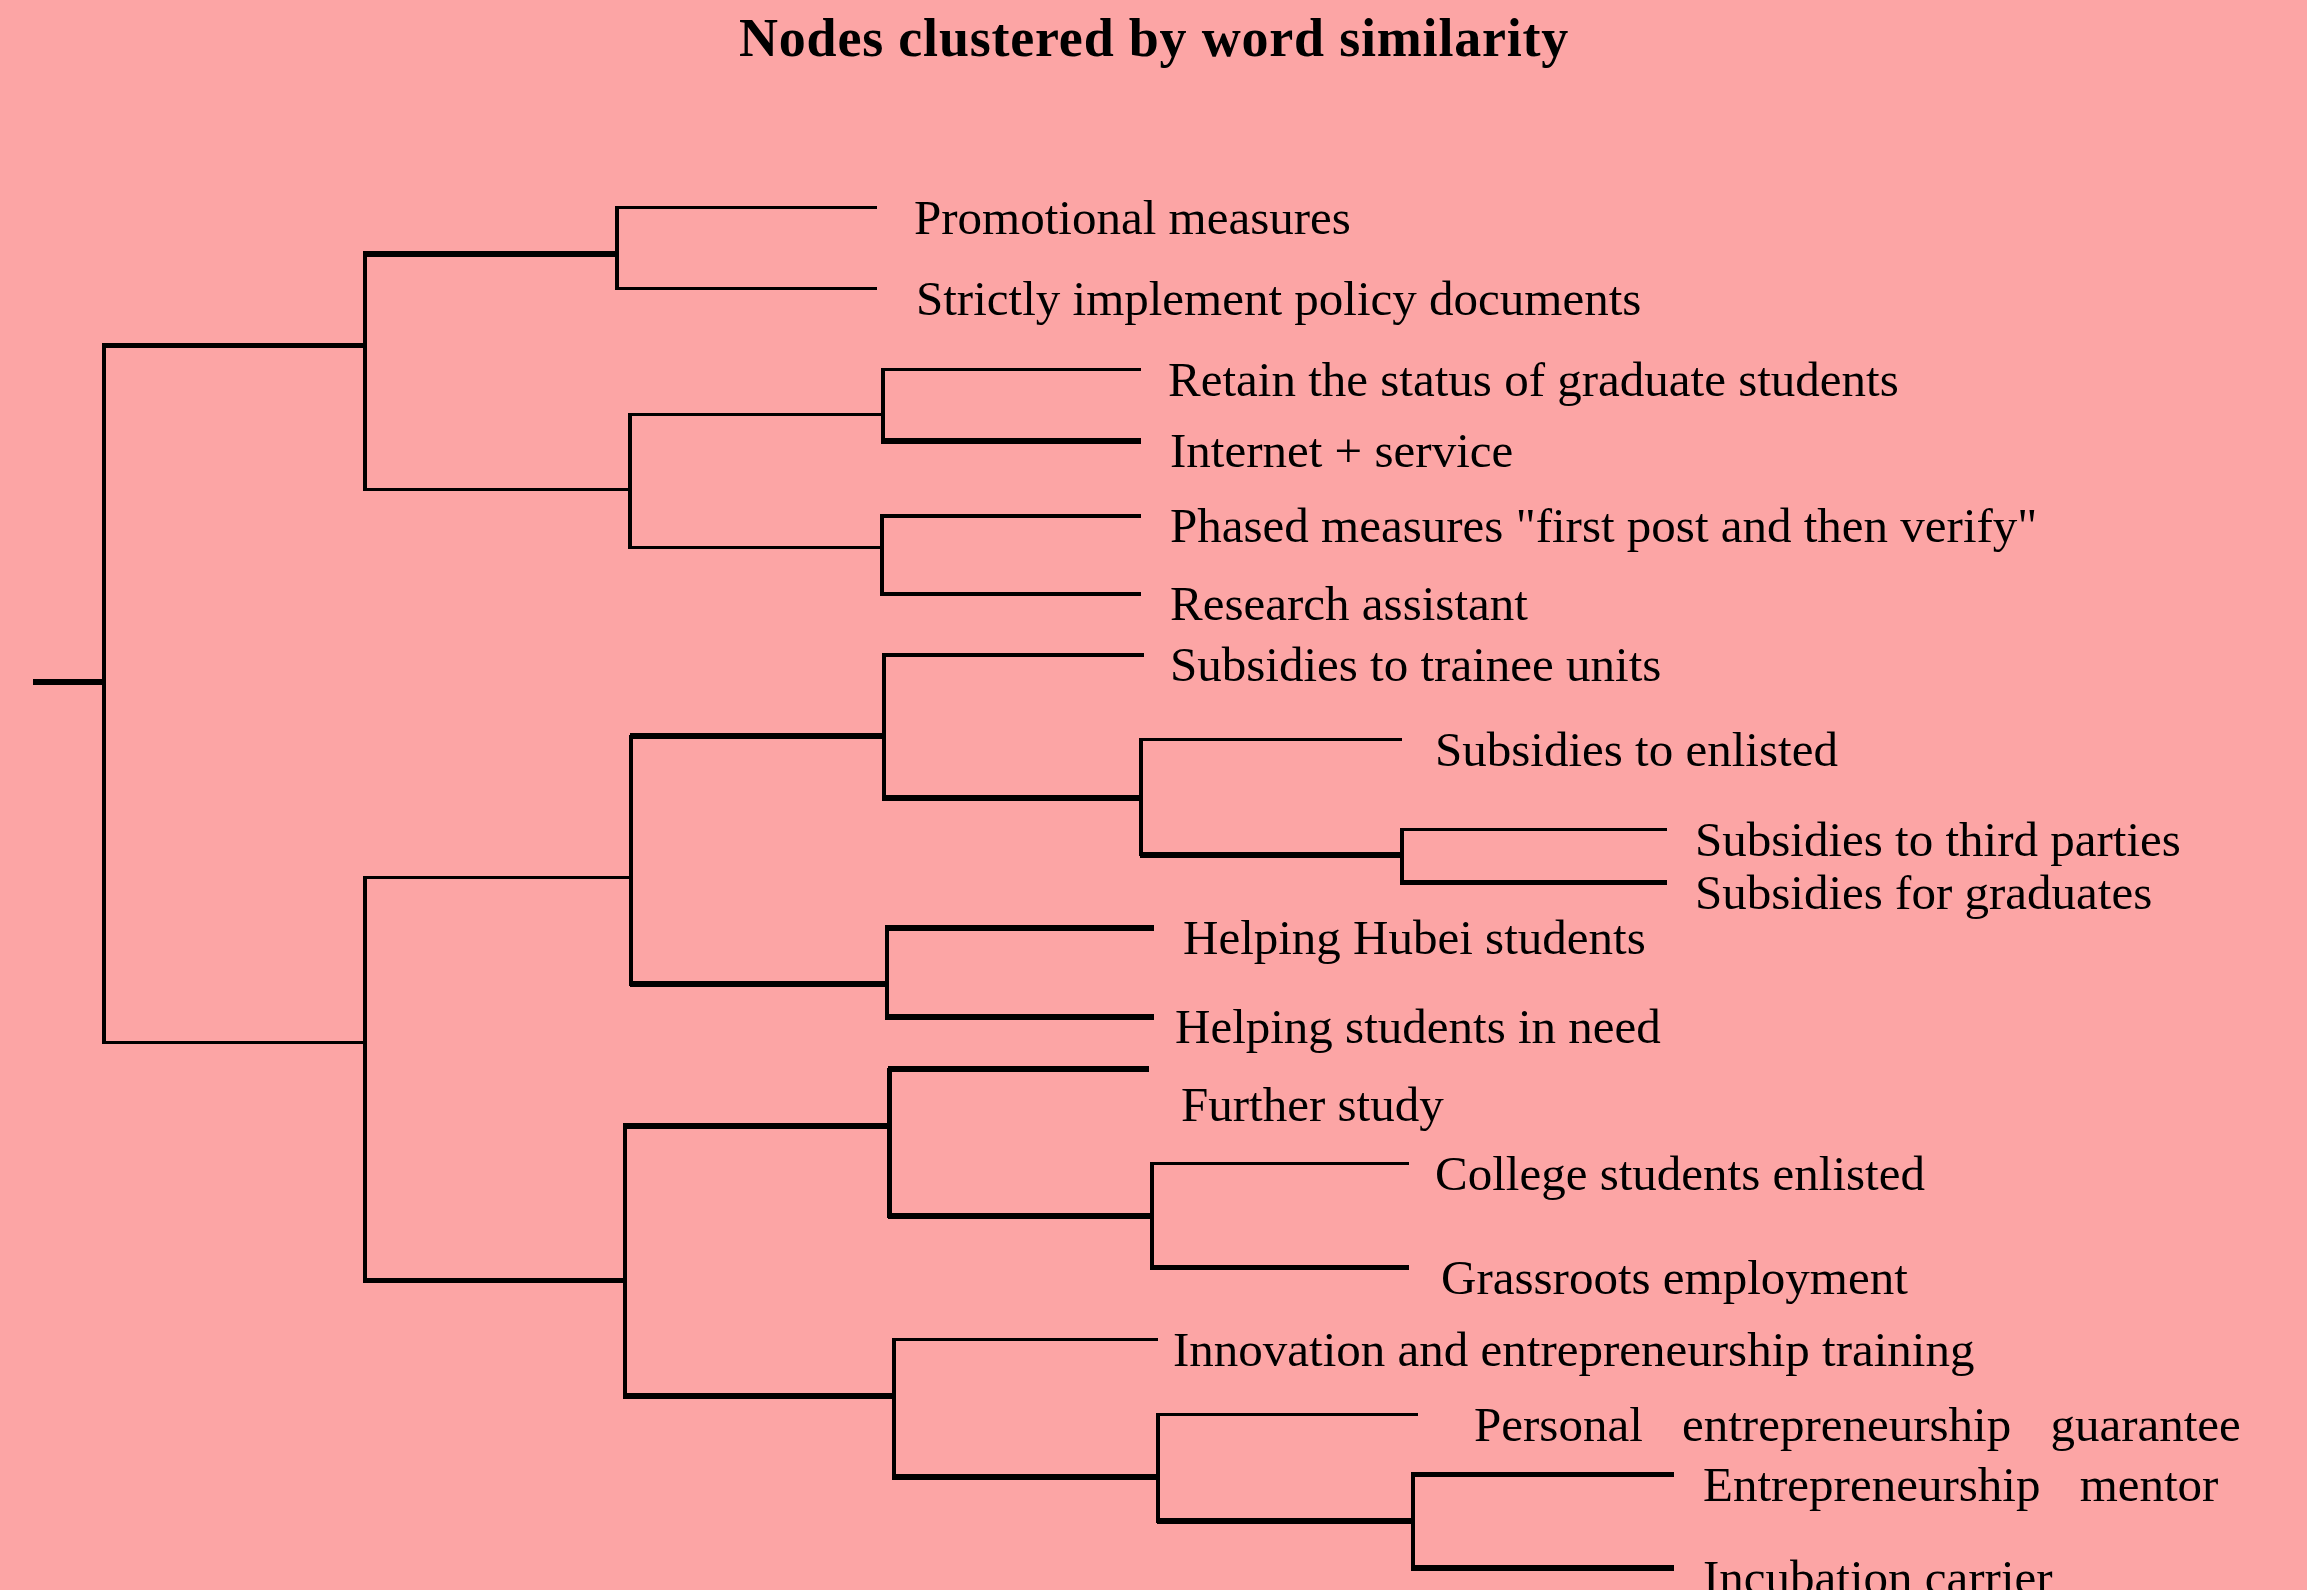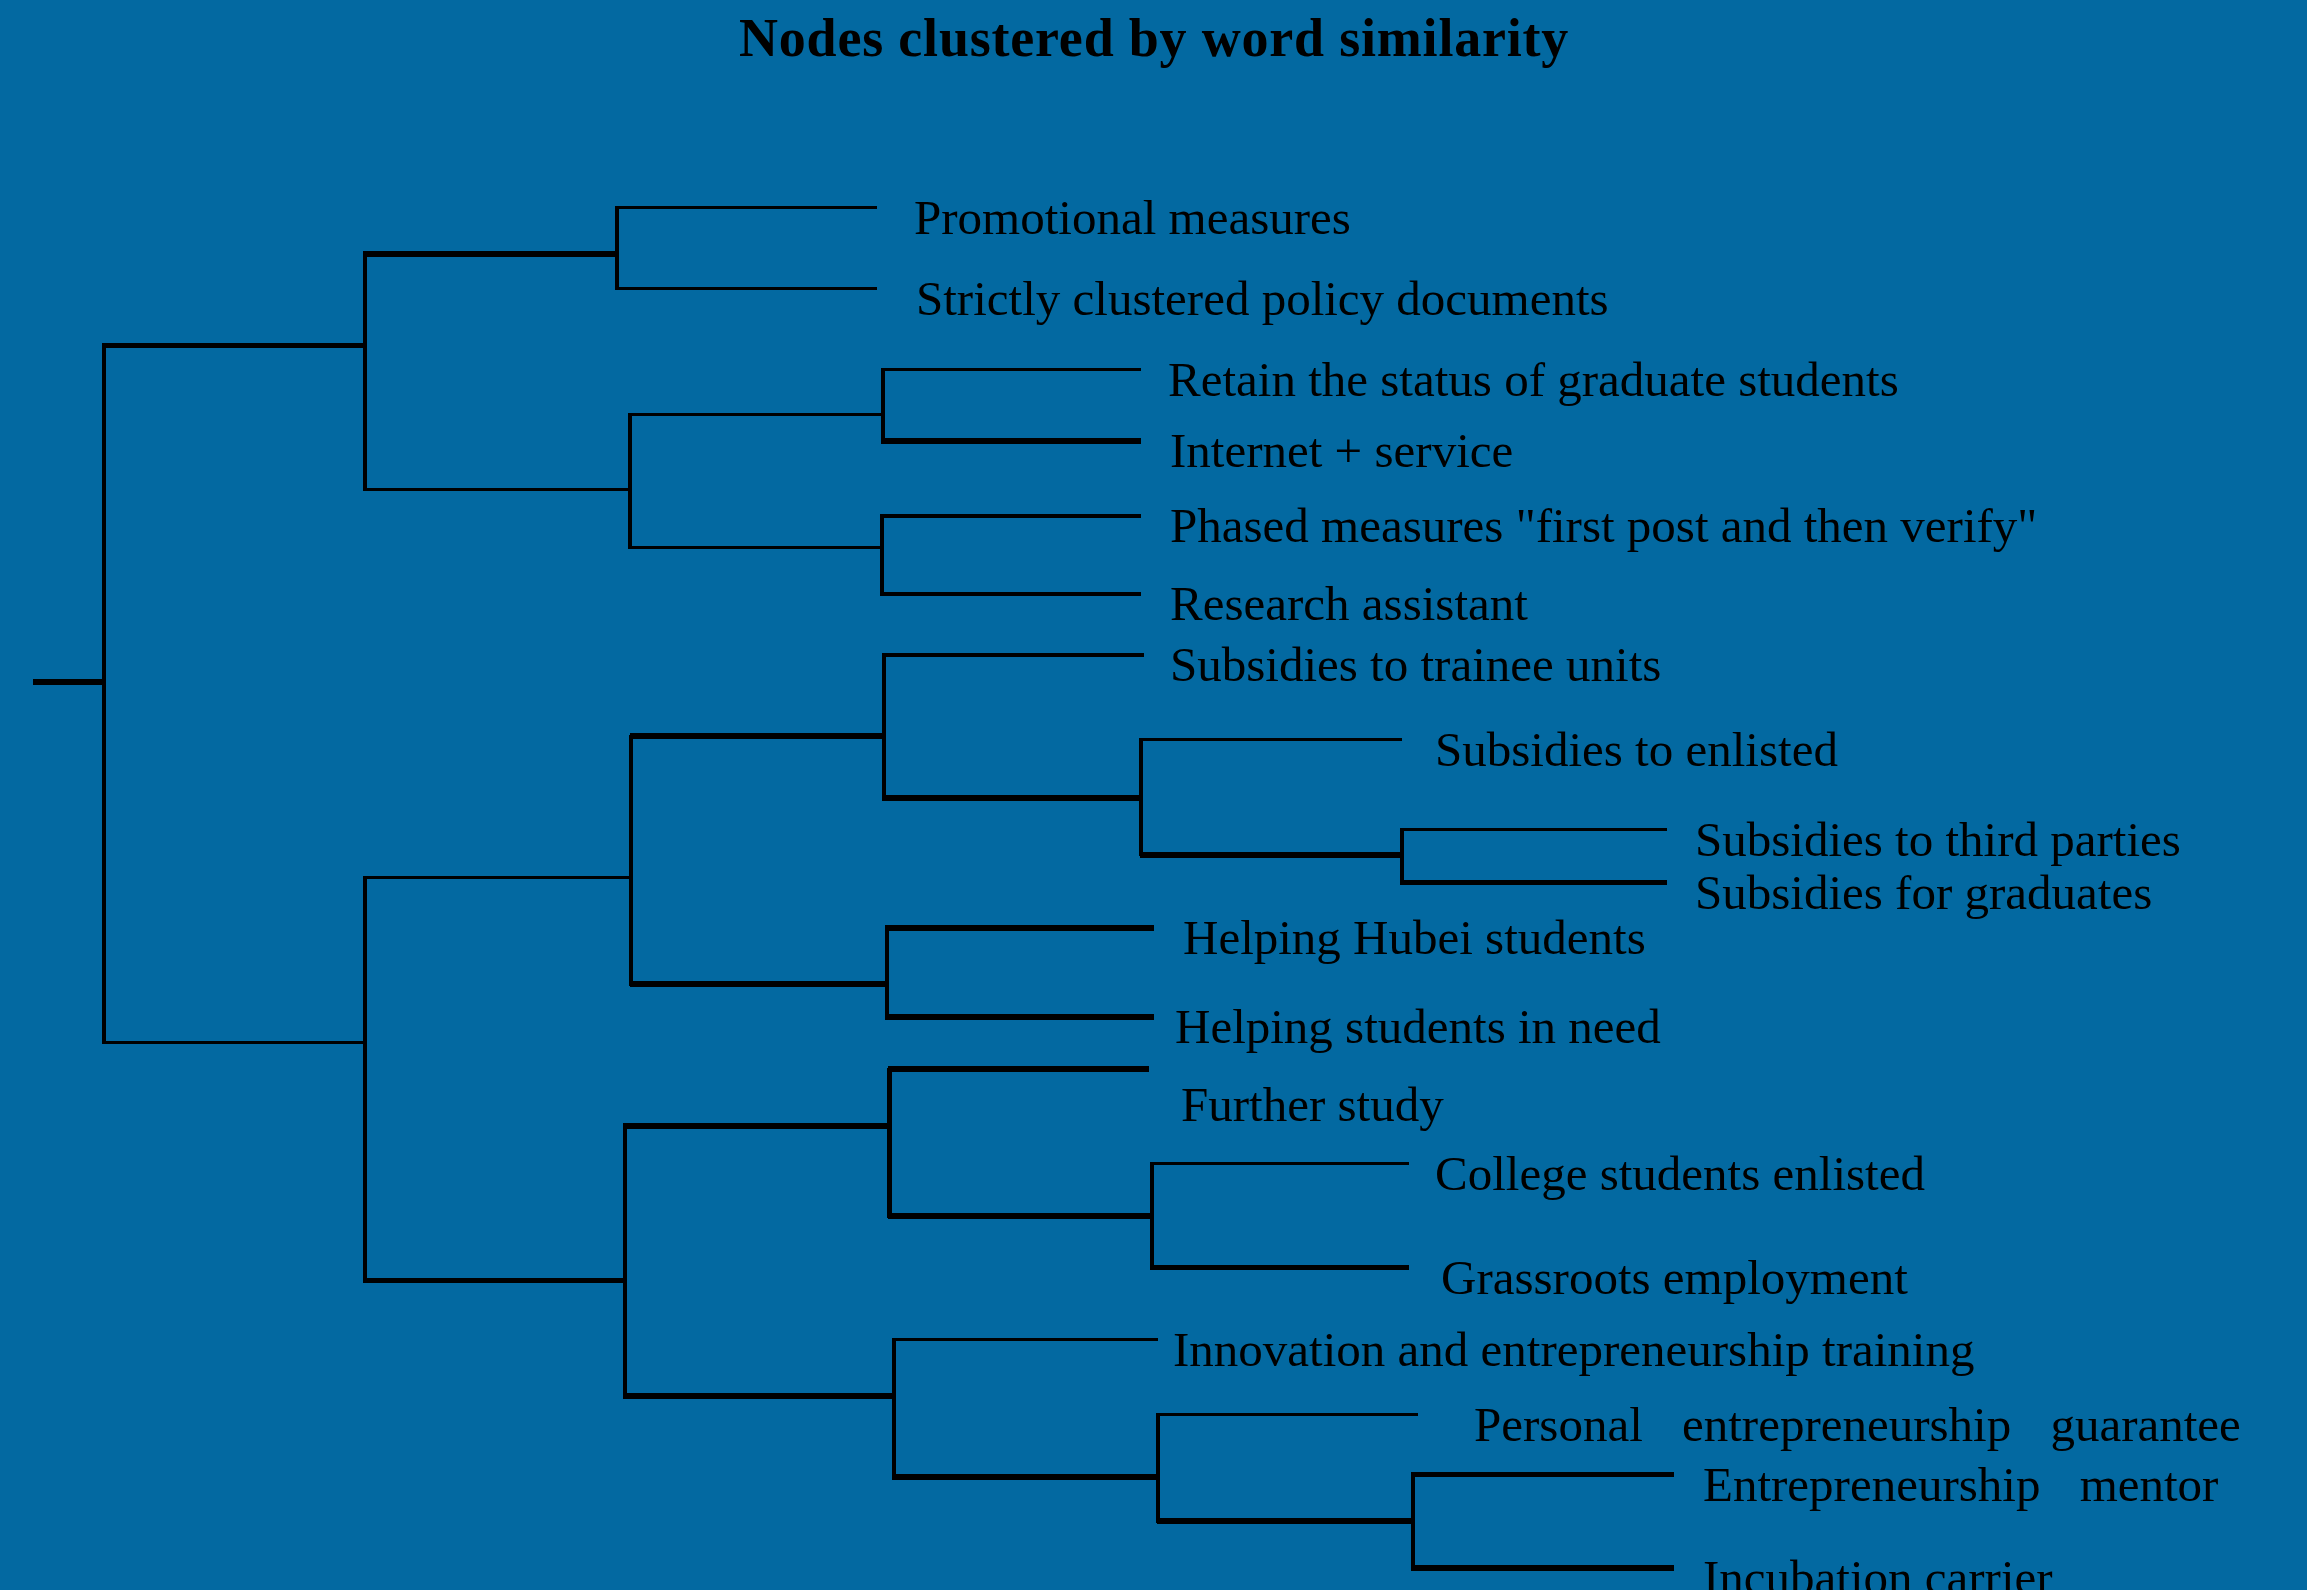--- a/index.html
+++ b/index.html
@@ -4,21 +4,21 @@
 <style>
   html, body {
     margin: 0;
     padding: 0;
     background: #ffffff;
   }
   #stage {
     position: relative;
     width: 2307px;
     height: 1591px;
-    background: #0369a1;
+    background: #fca5a5;
     overflow: hidden;
     font-family: "Liberation Serif", "DejaVu Serif", serif;
   }
   #tree-svg {
     position: absolute;
     left: 0;
     top: 0;
   }
   .chart-title {
     position: absolute;
@@ -99,21 +99,21 @@
       <line x1="1416" y1="1432" x2="1734" y2="1432" stroke="#000000" stroke-width="4"></line>
       <line x1="1416" y1="1560" x2="1734" y2="1560" stroke="#000000" stroke-width="7"></line>
       <line x1="1098" y1="1649" x2="1426" y2="1649" stroke="#000000" stroke-width="4"></line>
       <line x1="1424" y1="1741" x2="1745" y2="1741" stroke="#000000" stroke-width="4"></line>
       <line x1="1737" y1="1815" x2="2061" y2="1815" stroke="#000000" stroke-width="7"></line>
       <line x1="1737" y1="1930" x2="2061" y2="1930" stroke="#000000" stroke-width="7"></line>
     </svg>
   <div class="chart-title">Nodes clustered by word similarity</div>
   <div id="labels">
       <div class="leaf-label" style="left: 914px; top: 193px;">Promotional measures</div>
-      <div class="leaf-label" style="left: 916px; top: 274px;">Strictly clustered policy documents</div>
+      <div class="leaf-label" style="left: 916px; top: 274px;">Strictly implement policy documents</div>
       <div class="leaf-label" style="left: 1168px; top: 355px; text-align: right;">Retain the status of graduate students</div>
       <div class="leaf-label" style="left: 1170px; top: 426px;">Internet + service</div>
       <div class="leaf-label" style="left: 1170px; top: 501px;">Phased measures "first post and then verify"</div>
       <div class="leaf-label" style="left: 1170px; top: 579px;">Research assistant</div>
       <div class="leaf-label" style="left: 1170px; top: 640px;">Subsidies to trainee units</div>
       <div class="leaf-label" style="left: 1435px; top: 725px;">Subsidies to enlisted</div>
       <div class="leaf-label" style="left: 1695px; top: 815px;">Subsidies to third parties</div>
       <div class="leaf-label" style="left: 1695px; top: 868px;">Subsidies for graduates</div>
       <div class="leaf-label" style="left: 1172px; top: 913px; margin-left: 11px;">Helping Hubei students</div>
       <div class="leaf-label" style="left: 1175px; top: 1002px;">Helping students in need</div>

